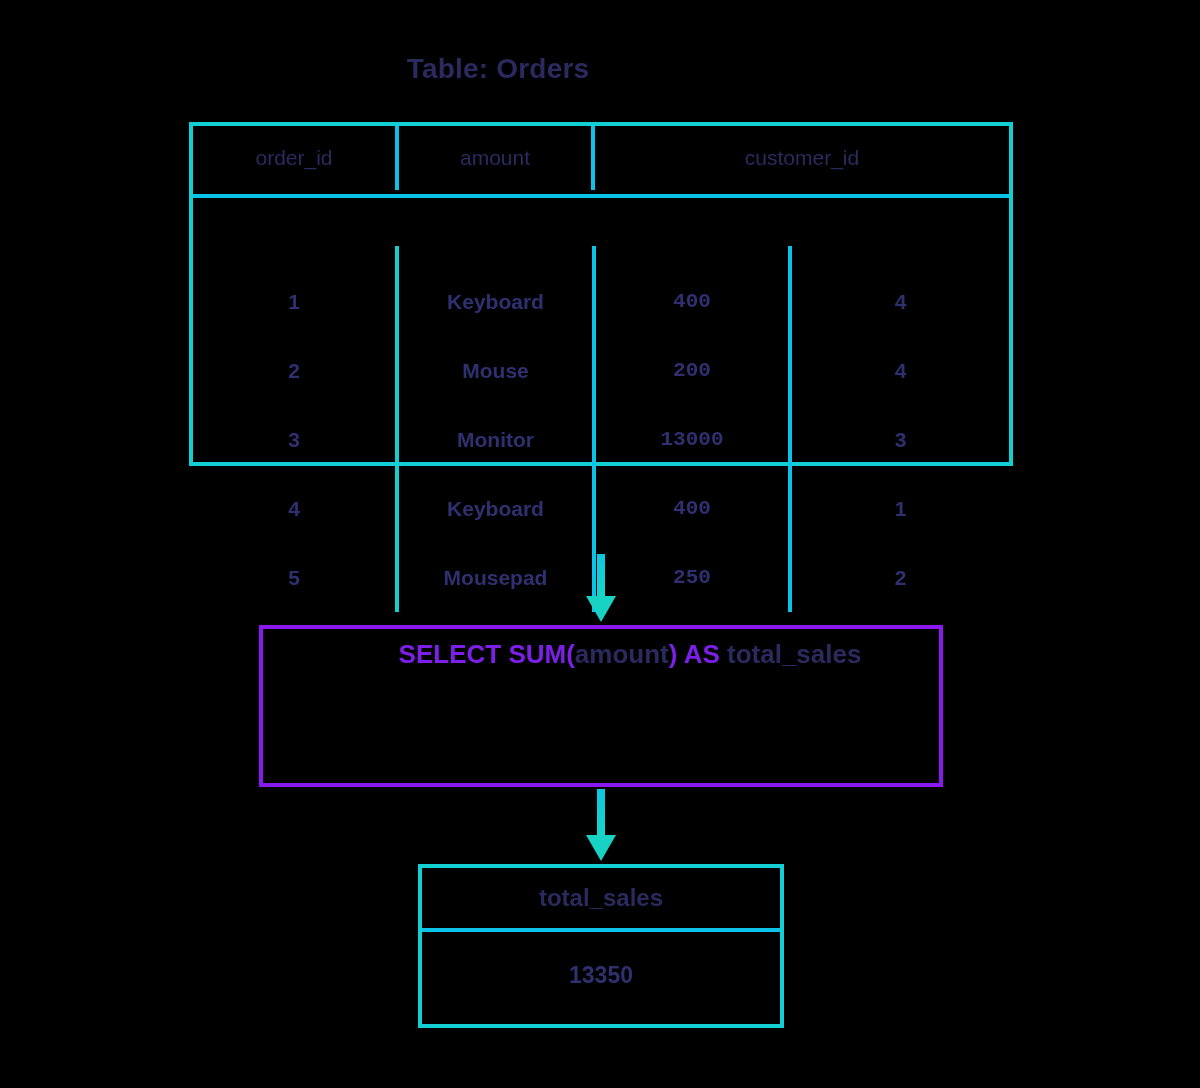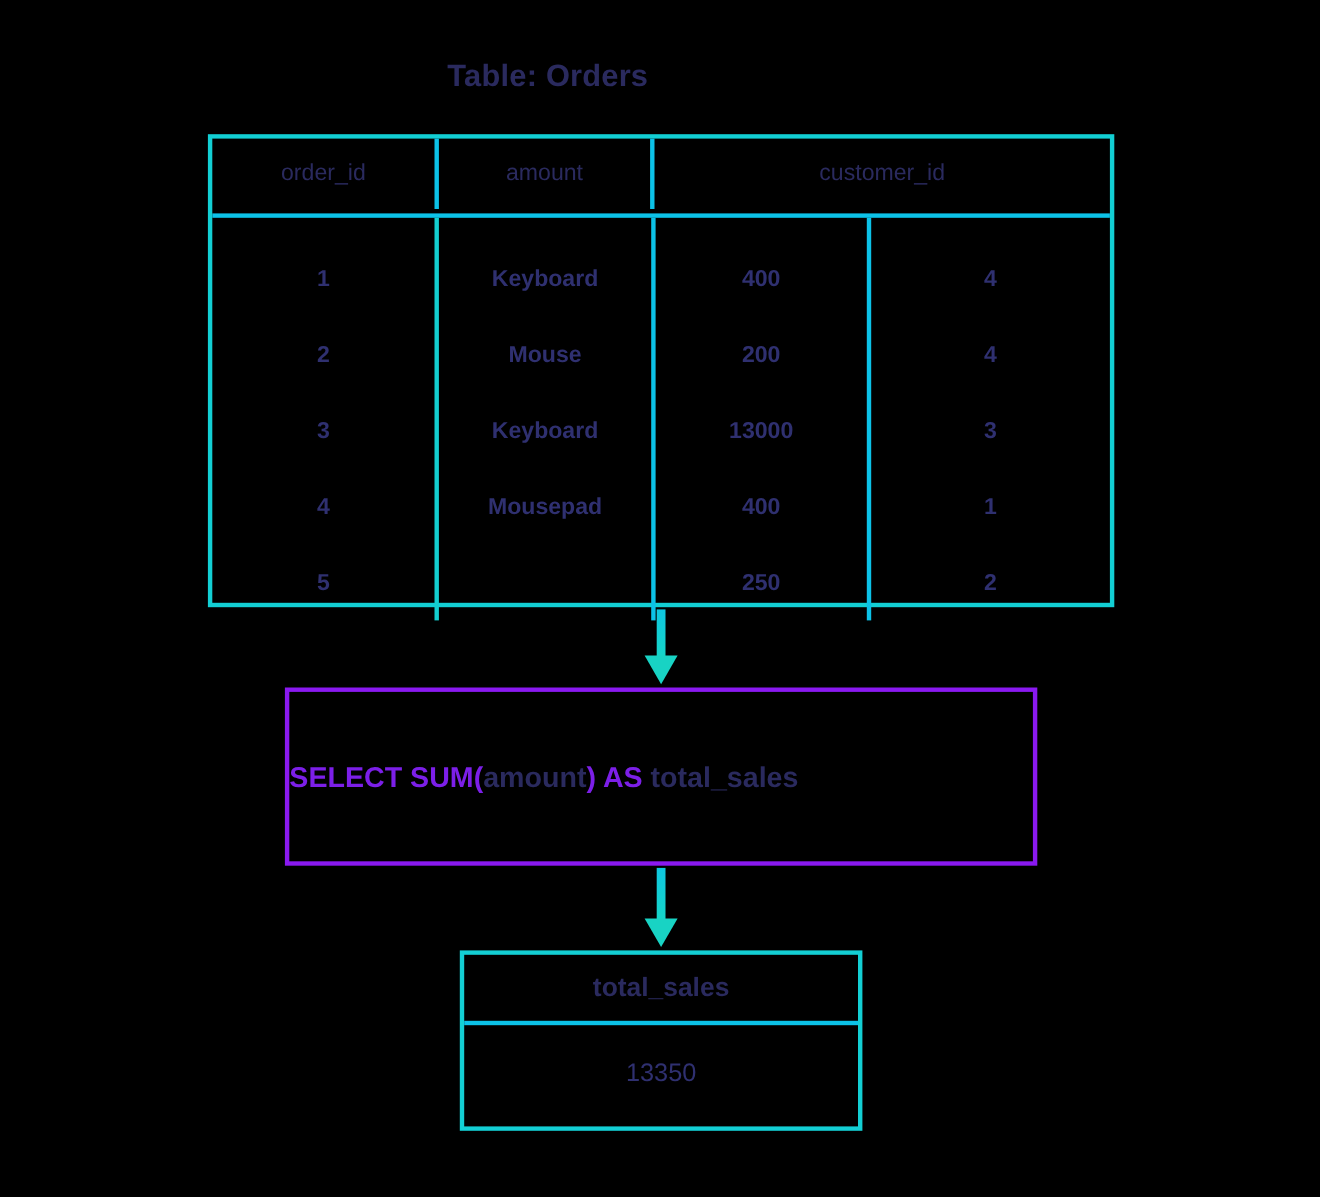--- a/index.html
+++ b/index.html
@@ -29,44 +29,45 @@
     letter-spacing: 0.2px;
     color: #2a2a5e;
   }
 
   
   #orders-table {
     position: absolute;
     left: 189px;
     top: 122px;
     width: 824px;
-    height: 430px;
+    height: 344px;
     box-sizing: border-box;
     border: 4px solid #12cfd4;
     display: flex;
     flex-direction: column;
+    gap: 48px;
   }
   #orders-header-row {
     display: flex;
     height: 68px;
     flex: 0 0 68px;
     border-bottom: 4px solid #0cc2e8;
   }
   #orders-body {
     display: flex;
     flex: 1 1 auto;
   }
   .col {
     box-sizing: border-box;
     display: flex;
     flex-direction: column;
   }
   .col-0 { flex: 0 0 202px; }
   .col-1 { flex: 0 0 197px; border-left: 4px solid #13cfd0; }
-  .col-2 { flex: 0 0 196px; border-left: 4px solid #0cc2e8; }
+  .col-2 { flex: 0 0 196px; border-left: 4px solid #0cc2e8; font-family: Liberation Mono, monospace; }
   .col-3 { flex: 1 1 auto;  border-left: 4px solid #0cc2e8; }
 
   .hcell {
     box-sizing: border-box;
     display: flex;
     align-items: center;
     justify-content: center;
     height: 64px;
     font-size: 21px;
     font-weight: 500;
@@ -120,22 +121,23 @@
   
   #sql-box {
     position: absolute;
     left: 259px;
     top: 625px;
     width: 684px;
     height: 162px;
     box-sizing: border-box;
     border: 4px solid #8a19f0;
     display: flex;
-    flex-direction: column;
-    justify-content: center;
+    flex-direction: row;
+    justify-content: center;
+    padding-left: 58px;
   }
   .sql-line {
     font-size: 26px;
     line-height: 51px;
     white-space: pre;
     font-weight: bold;
     color: #2a2a5e;
   }
   .kw { color: #7c1fe8; }
   .id { color: #2a2a5e; font-weight: bold; }
@@ -161,21 +163,21 @@
     font-size: 24px;
     font-weight: bold;
     color: #2a2a5e;
   }
   #result-value {
     flex: 1 1 auto;
     display: flex;
     align-items: center;
     justify-content: center;
     font-size: 23px;
-    font-weight: 400;
+    font-weight: 700;
     color: #2f3070;
     padding-bottom: 6px;
   }
 </style>
 </head>
 <body>
 
 <div id="diagram-title">Table: Orders</div>
 
 <div id="orders-table">
@@ -194,20 +196,21 @@
       <div class="dcell">2</div>
       <div class="dcell">3</div>
       <div class="dcell">4</div>
       <div class="dcell">5</div>
     </div>
 
     <div class="col col-1">
       <div class="col-body-pad"></div>
       <div class="dcell">Keyboard</div>
       <div class="dcell">Mouse</div>
+      <div class="dcell">Monitor</div>
       <div class="dcell">Keyboard</div>
       <div class="dcell">Mousepad</div>
     </div>
 
     <div class="col col-2">
       <div class="col-body-pad"></div>
       <div class="dcell">400</div>
       <div class="dcell">200</div>
       <div class="dcell">13000</div>
       <div class="dcell">400</div>

